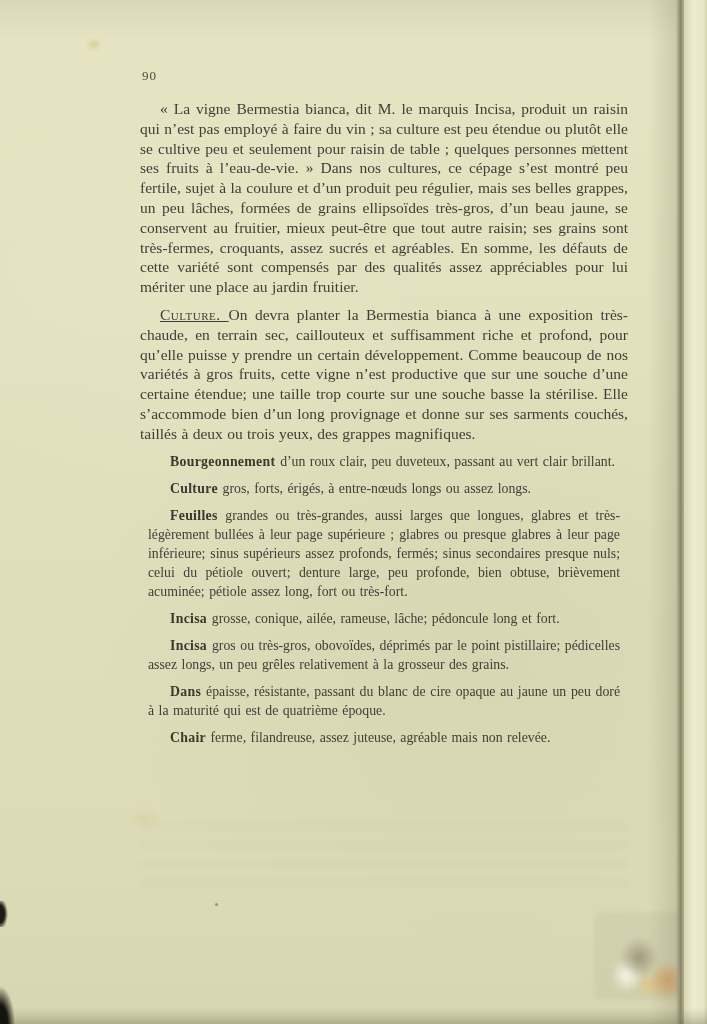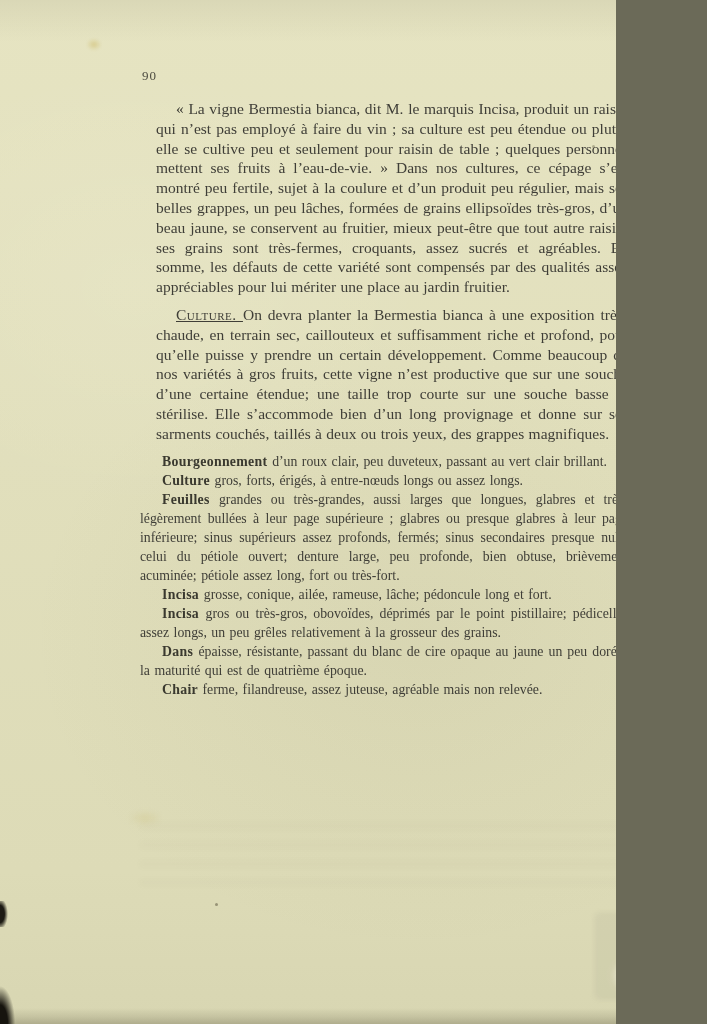--- a/index.html
+++ b/index.html
@@ -1,18 +1,18 @@
 <!DOCTYPE html>
 <html lang="fr"><head>
 <meta charset="utf-8">
 <style>
   html, body { margin: 0; padding: 0; background: #6b6a58; }
   .scan {
     position: relative;
-    width: 616px;
+    width: 707px;
     height: 1024px;
     overflow: hidden;
     font-family: "Liberation Serif", "DejaVu Serif", serif;
     color: #3f3e37;
     background:
       radial-gradient(420px 320px at 22% 28%, rgba(255,255,242,0.10), rgba(255,255,242,0) 70%),
       radial-gradient(520px 420px at 68% 62%, rgba(120,115,80,0.07), rgba(120,115,80,0) 75%),
       linear-gradient(to bottom, #e6e4c2 0%, #e1dfbc 45%, #dddbb7 85%, #d8d6b2 100%);
   }
   
@@ -50,26 +50,26 @@
       radial-gradient(19px 19px at 58% 84%, rgba(238,190,80,0.45), rgba(238,190,80,0) 70%),
       linear-gradient(rgba(140,138,122,0.10), rgba(140,138,122,0.10));
     filter: blur(2px); }
   
   .page-body { position:absolute; left:140px; top:0; width:488px; }
   .header { position:relative; margin-top:66px; height:18px; color:#4c4b40; }
   .folio { position:absolute; left:2px; top:2px; font-size:13px; letter-spacing:1px; }
   .running-title { display:block; text-align:center; font-size:13.5px; letter-spacing:4px; }
   .textblock { margin-top:15px; text-align:justify; font-size:15.5px; line-height:19.8px;
     word-spacing:0.5px; hyphens:auto; -webkit-hyphens:auto; }
-  .para { text-indent:20px; margin:0 0 8px 16px; }
+  .para { text-indent:20px; margin:0 0 8px 0; }
   .lead-sc { font-variant: small-caps; letter-spacing:0.5px;text-decoration:underline; }
   .section-heading { text-align:center; text-indent:0; font-size:12.5px; letter-spacing:2px;
     margin:14px 0 10px 0; color:#43423a; }
   .desc { font-size:13.8px; line-height:19px; word-spacing:1px; }
-  .desc-item { text-indent:22px; margin:0; }
+  .desc-item { text-indent:22px; margin:8px; }
   .desc-lead { font-weight:bold; letter-spacing:0.3px; color:#3a392f; }
 </style>
 </head>
 <body>
 
 <div class="scan">
 
   <div class="top-shade"></div>
 
   <div class="page-body">

